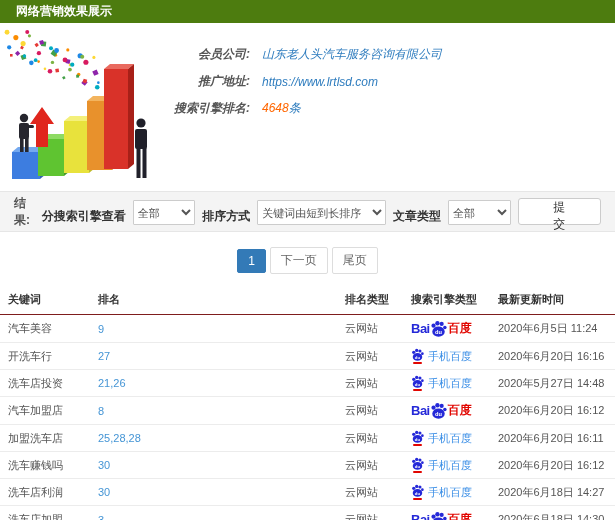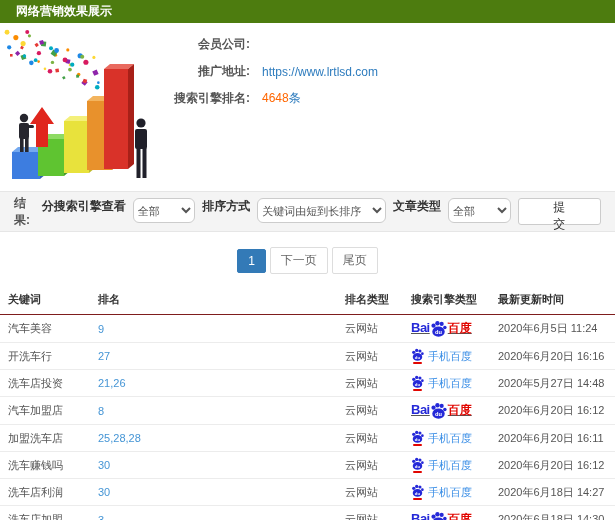--- a/index.html
+++ b/index.html
@@ -10,37 +10,37 @@
   }
   
   .topbar {
     height: 23px; background: #4d7c0f; color: #fff;
     display: flex; align-items: center; padding-left: 16px;
     font-size: 12px; font-weight: bold;
   }
   
   .top-section { position: relative; height: 168px; background: #fff; }
   .illustration { position: absolute; left: 2px; top: 4px; width: 152px; height: 158px; }
-  .info-list { position: absolute; left: 158px; top: 8px; }
+  .info-list { position: absolute; left: 158px; top: 18px; font-style: italic; }
   .info-row { display: flex; align-items: center; height: 27px; }
   .info-label { width: 92px; text-align: right; font-weight: bold; color: #555; font-size: 12px; }
   .info-value { margin-left: 12px; font-size: 12px; color: #555; }
   a.link { color: #2e7cbe; text-decoration: none; cursor: pointer; }
   .orange { color: #f60; }
   
   .filter-bar {
     height: 41px; background: #f4f4f4;
     border-top: 1px solid #e6e6e6; border-bottom: 1px solid #e6e6e6;
     display: flex; align-items: center; padding: 0 14px;
   }
   .result-label { font-weight: bold; color: #555; font-size: 12px; }
-  .filter-right { margin-left: auto; display: flex; align-items: flex-start; gap: 7px; }
+  .filter-right { margin-left: auto; display: flex; align-items: flex-end; gap: 7px; }
   .filter-label { font-weight: bold; font-size: 12px; color: #333; white-space: nowrap; }
   .filter-select {
-    height: 25px; border: 1px solid #ccc; border-radius: 6px;
+    height: 25px; border: 1px solid #ccc; border-radius: 1px;
     background: #fff; font-size: 11px; color: #555; outline: none;
     font-family: "Liberation Sans", "DejaVu Sans", sans-serif;
   }
   .sel-narrow { width: 64px; }
   .sel-wide { width: 132px; }
   .submit-btn {
     height: 27px; padding: 0 29px; background: #fff; border: 1px solid #ccc;
     border-radius: 3px; font-size: 12px; color: #333; cursor: pointer;
     font-family: "Liberation Sans", "DejaVu Sans", sans-serif;
   }
@@ -63,21 +63,21 @@
     color: #555; font-size: 11px; height: 27px; vertical-align: middle;
     overflow: hidden; white-space: nowrap;
   }
   .col-kw { width: 90px; }
   .col-rank { width: 247px; }
   .col-type { width: 66px; }
   .col-engine { width: 87px; }
   .col-date { width: auto; }
   .rank-link { color: #4595d5; text-decoration: none; cursor: pointer; }
   
-  .baidu-logo { display: inline-flex; align-items: flex-start; text-decoration: underline; }
+  .baidu-logo { display: inline-flex; align-items: center; }
   .baidu-logo .bai { color: #2529d8; font-weight: bold; font-size: 13px; letter-spacing: -0.5px; }
   .baidu-logo .cn { color: #e10601; font-weight: bold; font-size: 12px; margin-left: 1px; }
   .mobile-baidu { display: inline-flex; align-items: center; gap: 4px; }
   .paw-wrap { display: inline-flex; flex-direction: column; align-items: center; }
   .paw-underline { width: 9px; height: 2px; background: #e10601; margin-top: 1px; border-radius: 1px; }
   .mobile-baidu .mb-label { color: #3a8ee6; font-size: 11px; }
 </style>
 </head>
 <body>
 
@@ -179,20 +179,21 @@
       <circle cx="139" cy="96" r="4.6"></circle>
       <rect x="133" y="102" width="12" height="20" rx="2"></rect>
       <rect x="134.5" y="121" width="4" height="30"></rect>
       <rect x="140.5" y="121" width="4" height="30"></rect>
     </g>
   </svg>
 
   <div class="info-list">
     <div class="info-row">
       <span class="info-label">会员公司:</span>
+      <a class="link info-value">山东老人头汽车服务咨询有限公司</a>
     </div>
     <div class="info-row">
       <span class="info-label">推广地址:</span>
       <a class="link info-value">https://www.lrtlsd.com</a>
     </div>
     <div class="info-row">
       <span class="info-label">搜索引擎排名:</span>
       <span class="info-value"><span class="orange">4648</span><a class="link">条</a></span>
     </div>
   </div>

